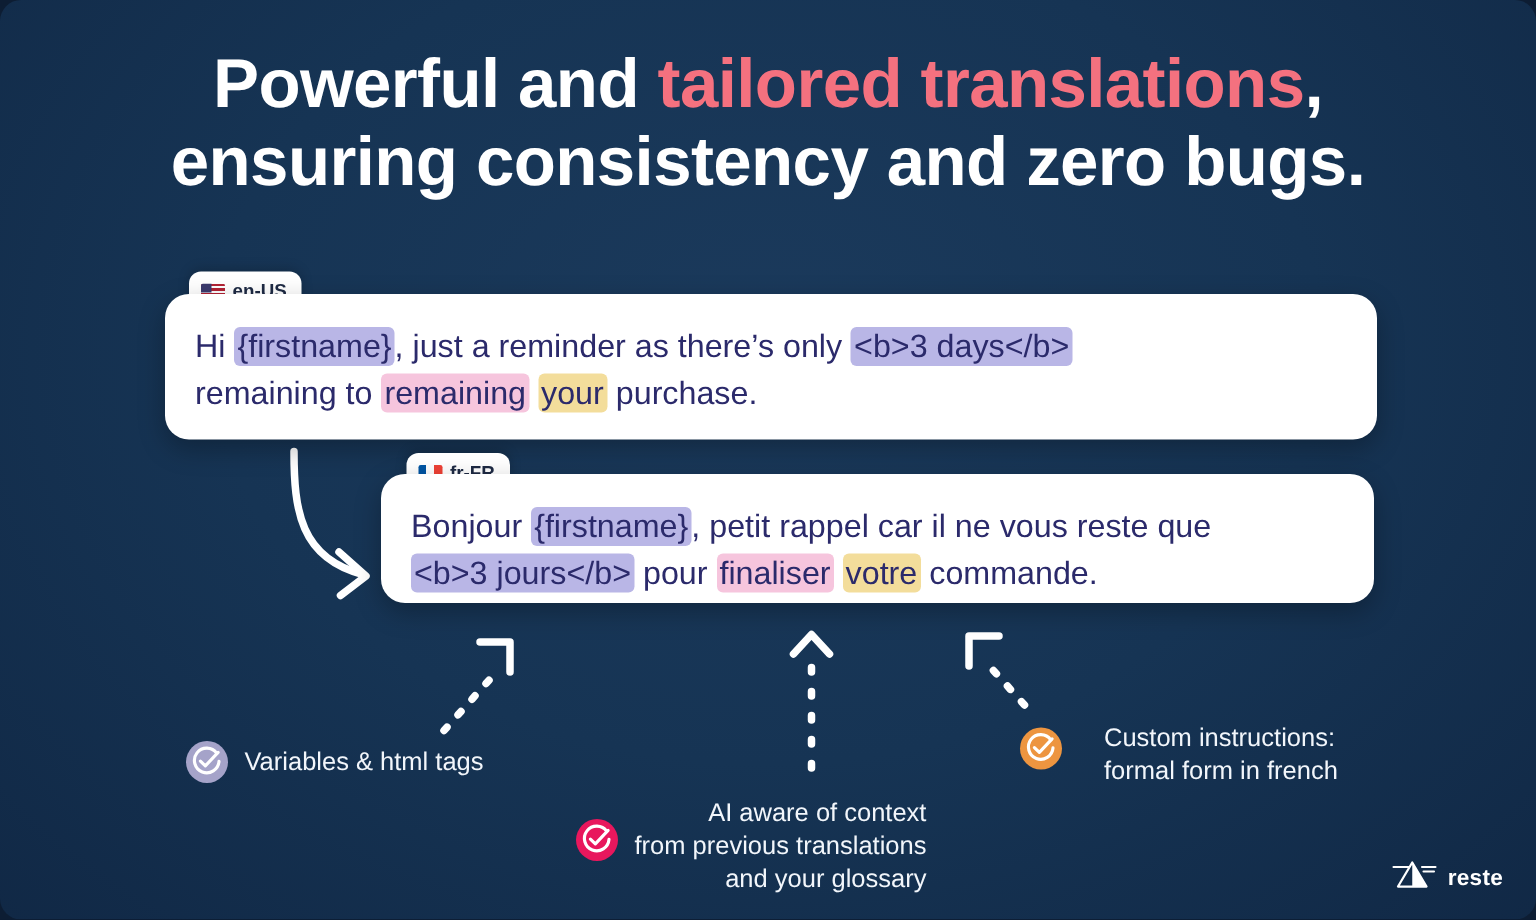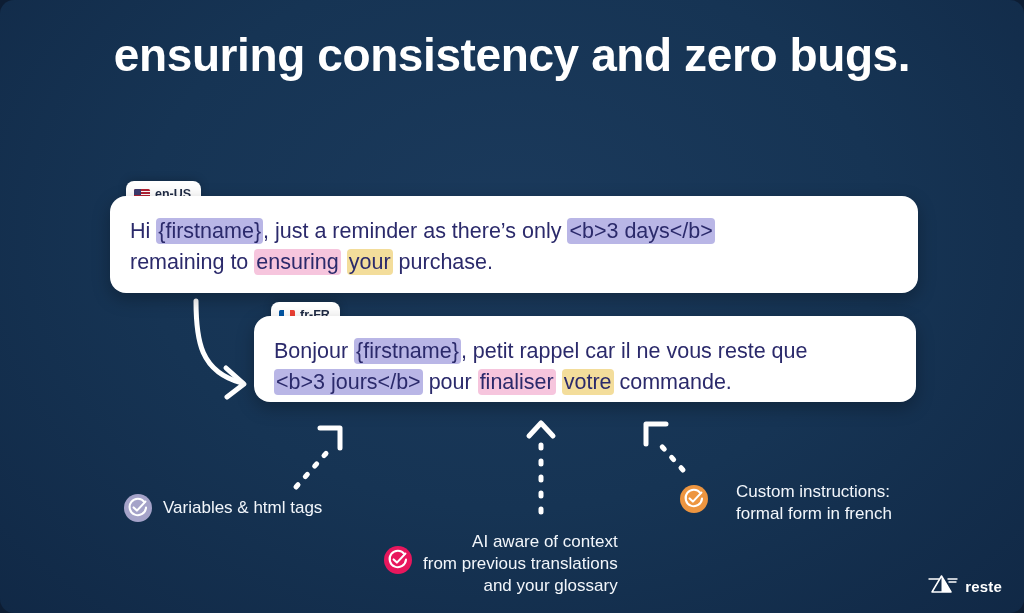--- a/index.html
+++ b/index.html
@@ -165,20 +165,21 @@
     font-weight: bold;
     letter-spacing: 0.2px;
   }
 </style>
 </head>
 <body>
 
 <div id="stage">
 
   <div class="headline">
+    <div><span>Powerful and </span><span class="accent">tailored translations</span><span>,</span></div>
     <div>ensuring consistency and zero bugs.</div>
   </div>
 
   <svg class="overlay" viewBox="0 0 1024 613" xmlns="http://www.w3.org/2000/svg">
 
     <g fill="none" stroke="#ffffff" stroke-width="5" stroke-linecap="round" stroke-linejoin="round">
       <path d="M196 301 C196 340 200 372 242 383"></path>
       <path d="M226 368 L244 384 L227 397"></path>
     </g>
 
@@ -198,21 +199,21 @@
     </g>
   </svg>
 
   <div class="lang-badge" id="badge-en">
     <span class="flag flag-us"></span>
     <span>en-US</span>
   </div>
   <div class="bubble" id="bubble-en">
     <div class="bubble-text">
       <span class="ln"><span>Hi </span><span class="hl hl-var">{firstname}</span><span>, just a reminder as there’s only </span><span class="hl hl-var">&lt;b&gt;3 days&lt;/b&gt;</span></span>
-      <span class="ln"><span>remaining to </span><span class="hl hl-pink">ensuring</span><span> </span><span class="hl hl-yellow">your</span><span> purchase.</span></span>
+      <span class="ln"><span>remaining to </span><span class="hl hl-pink">remaining</span><span> </span><span class="hl hl-yellow">your</span><span> purchase.</span></span>
     </div>
   </div>
 
   <div class="lang-badge" id="badge-fr">
     <span class="flag flag-fr"></span>
     <span>fr-FR</span>
   </div>
   <div class="bubble" id="bubble-fr">
     <div class="bubble-text">
       <span class="ln"><span>Bonjour </span><span class="hl hl-var">{firstname}</span><span>, petit rappel car il ne vous reste que</span></span>

